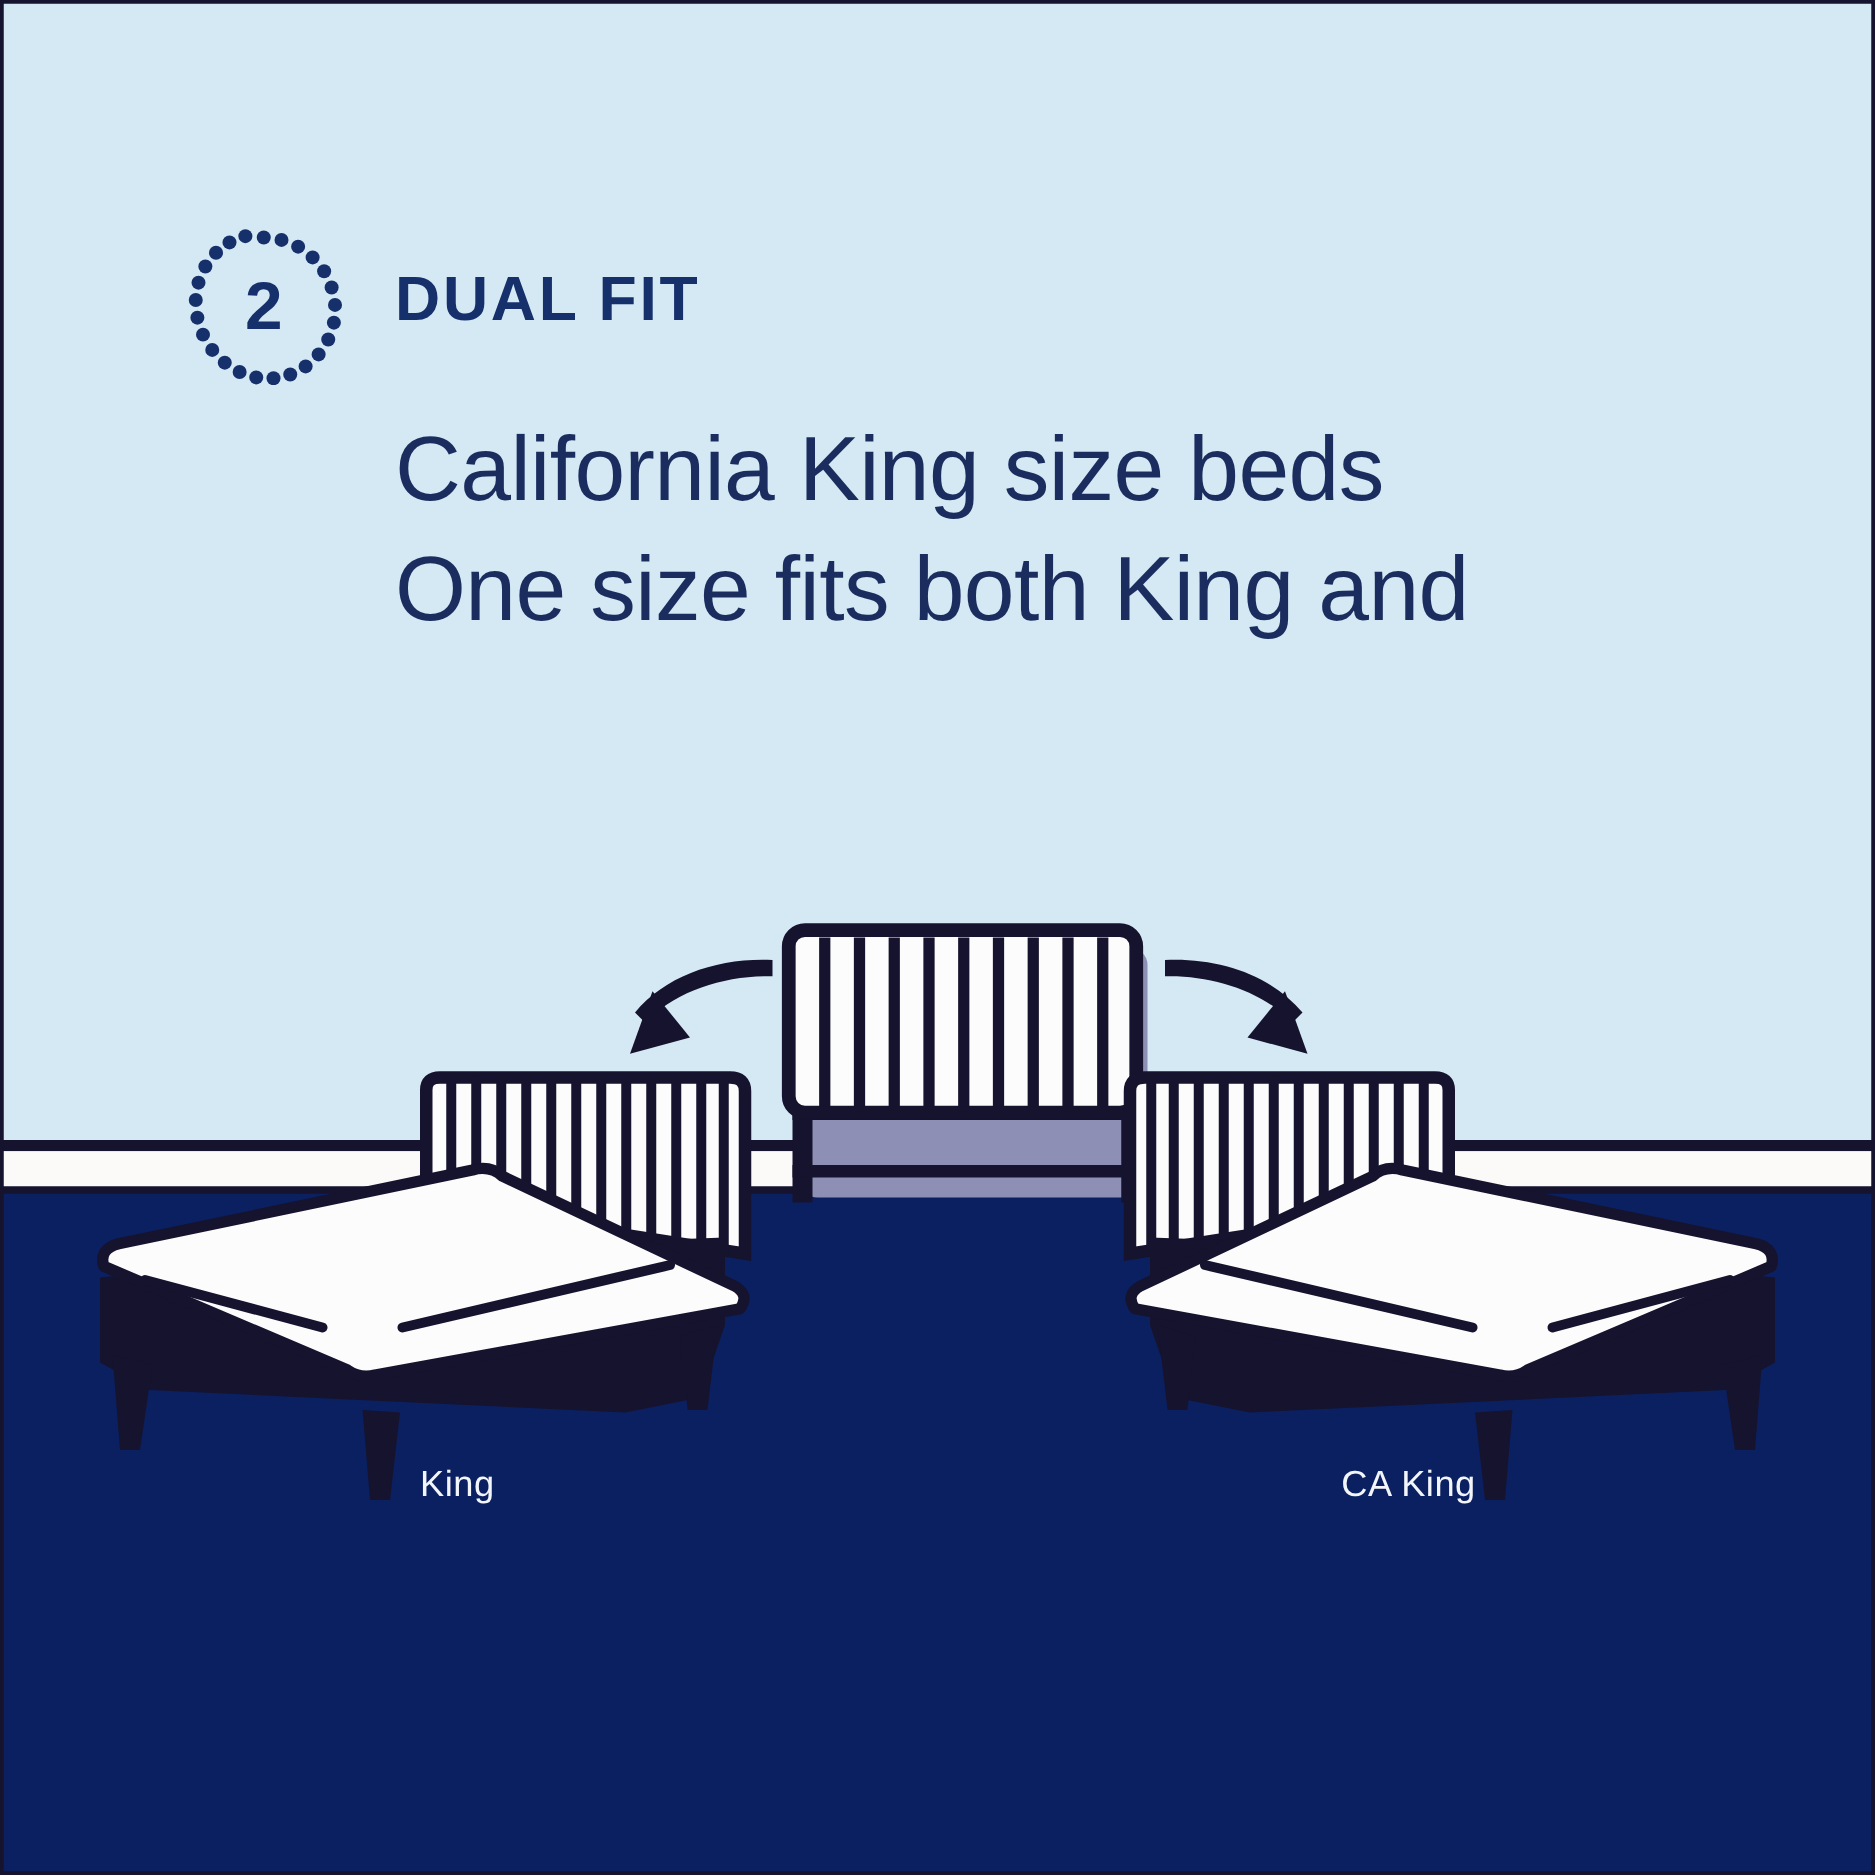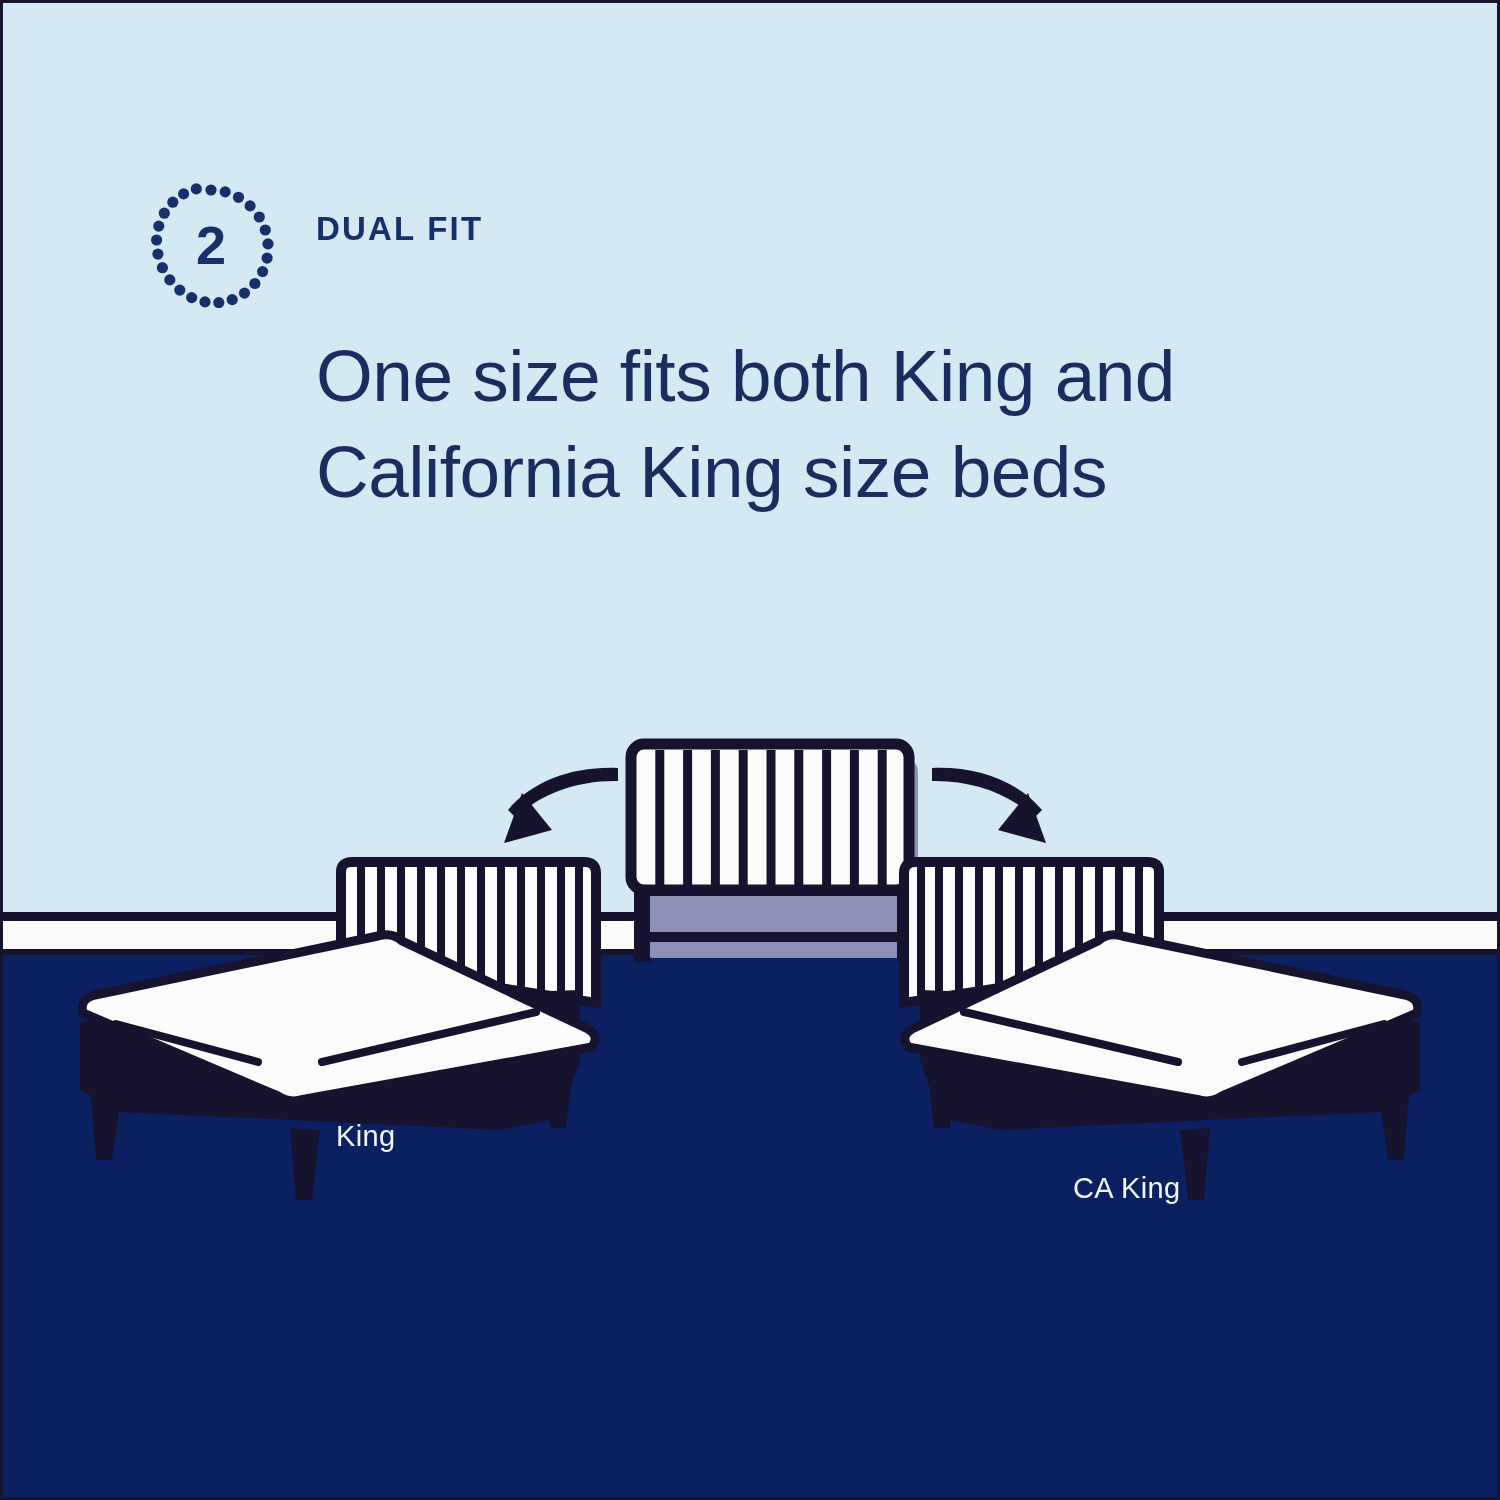--- a/index.html
+++ b/index.html
@@ -46,21 +46,21 @@
     font-size: 54px;
     font-weight: bold;
     color: #16306b;
     letter-spacing: 0px;
     line-height: 1;
   }
   .eyebrow {
     position: absolute;
     left: 316px;
     top: 210px;
-    font-size: 33px;
+    font-size: 50px;
     font-weight: bold;
     letter-spacing: 2.2px;
     color: #16306b;
     pointer-events: auto;
     white-space: nowrap;
   }
   .headline {
     position: absolute;
     left: 316px;
     top: 328px;
@@ -74,21 +74,21 @@
   }
   .headline span { display: block; }
   .bedlabel {
     position: absolute;
     font-size: 29px;
     color: #f2f5fa;
     letter-spacing: 0.4px;
     pointer-events: auto;
     white-space: nowrap;
   }
-  #label-king  { left: 336px;  top: 1120px; }
+  #label-king  { left: 336px;  top: 1172px; }
   #label-caking { left: 1073px; top: 1172px; text-align: right; }
 </style>
 </head>
 <body>
 
 <div id="stage">
 
   <svg id="scene" viewBox="0 0 1500 1500" preserveAspectRatio="none">
     <defs>
       <clipPath id="clipFrame">
@@ -249,21 +249,21 @@
           <circle cx="35.6" cy="11.9" r="5.6"></circle>
           <circle cx="48.3" cy="6.9" r="5.6"></circle>
         </g>
       </svg>
       <div class="badge-num">2</div>
     </div>
 
     <div class="eyebrow">DUAL FIT</div>
 
     <div class="headline">
+      <span>California King size beds</span>
       <span>One size fits both King and</span>
-      <span>California King size beds</span>
     </div>
 
     <div class="bedlabel" id="label-king">King</div>
     <div class="bedlabel" id="label-caking">CA King</div>
   </div>
 
 </div>
 
 </body></html>

